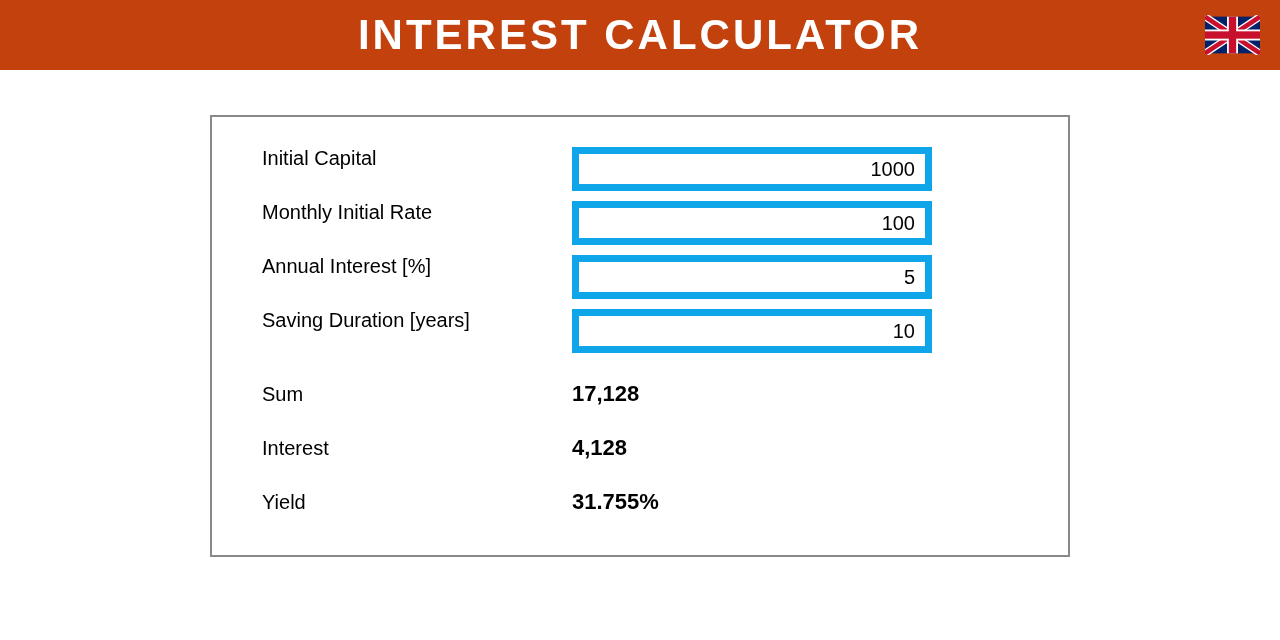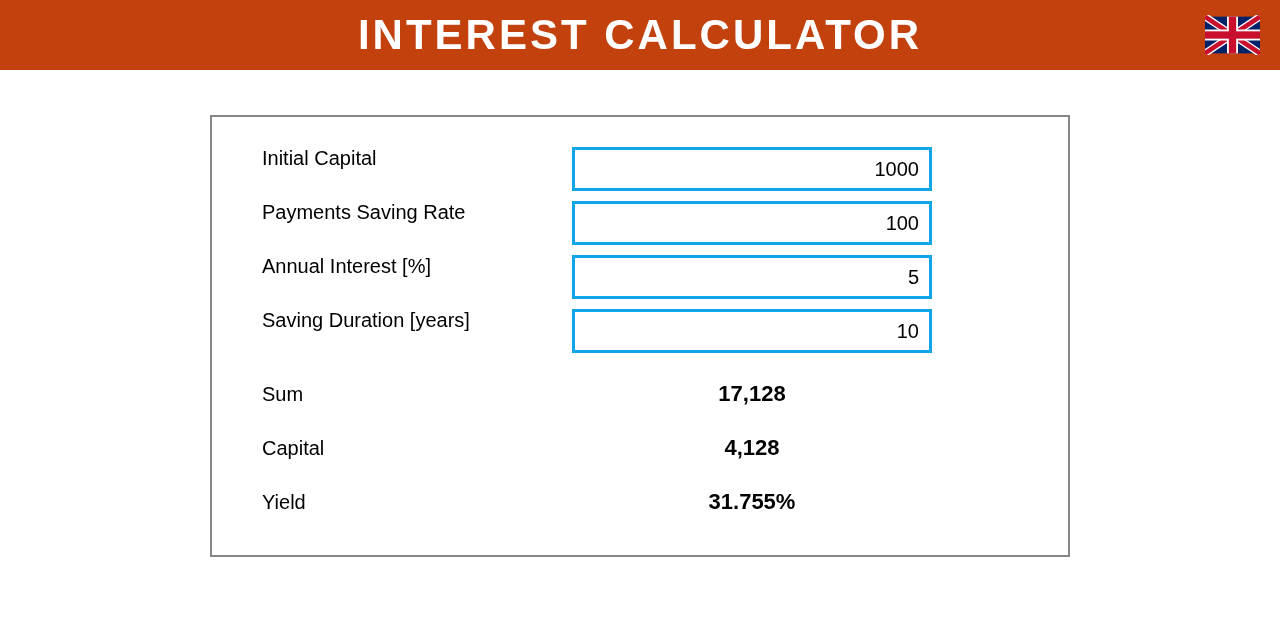--- a/index.html
+++ b/index.html
@@ -72,21 +72,21 @@
     .field-label {
       font-size: 20px;
       color: #000000;
       width: 310px;
       flex-shrink: 0;
     }
 
     .field-input {
       width: 360px;
       height: 44px;
-      border: 3px solid #0ea5e9;
+      border: 7px solid #0ea5e9;
       font-size: 20px;
       text-align: right;
       padding-right: 10px;
       color: #000000;
       background: #ffffff;
     }
 
     .result-row {
       display: flex;
       align-items: center;
@@ -98,21 +98,21 @@
       color: #000000;
       width: 310px;
       flex-shrink: 0;
     }
 
     .result-value {
       font-size: 22px;
       font-weight: bold;
       color: #000000;
       width: 360px;
-      text-align: center;
+      text-align: left;
     }
   </style>
 </head>
 <body>
 
 <div class="header">
   <span class="header-title">INTEREST CALCULATOR</span>
   <div class="flag-container">
     
     <svg class="uk-flag" viewBox="0 0 60 40" xmlns="http://www.w3.org/2000/svg">
@@ -136,42 +136,42 @@
 
 <div class="main-content">
   <div class="calculator-box">
 
     <div class="form-row">
       <span class="field-label">Initial Capital</span>
       <input class="field-input" type="text" value="1000" style="">
     </div>
 
     <div class="form-row">
-      <span class="field-label">Payments Saving Rate</span>
+      <span class="field-label">Monthly Initial Rate</span>
       <input class="field-input" type="text" value="100" style="">
     </div>
 
     <div class="form-row">
       <span class="field-label">Annual Interest [%]</span>
       <input class="field-input" type="text" value="5" style="">
     </div>
 
     <div class="form-row">
       <span class="field-label">Saving Duration [years]</span>
       <input class="field-input" type="text" value="10" style="">
     </div>
 
     <div class="result-row">
       <span class="result-label">Sum</span>
       <span class="result-value">17,128</span>
     </div>
 
 
     <div class="result-row">
-      <span class="result-label">Capital</span>
+      <span class="result-label">Interest</span>
       <span class="result-value">4,128</span>
     </div>
 
     <div class="result-row">
       <span class="result-label">Yield</span>
       <span class="result-value">31.755%</span>
     </div>
 
   </div>
 </div>

